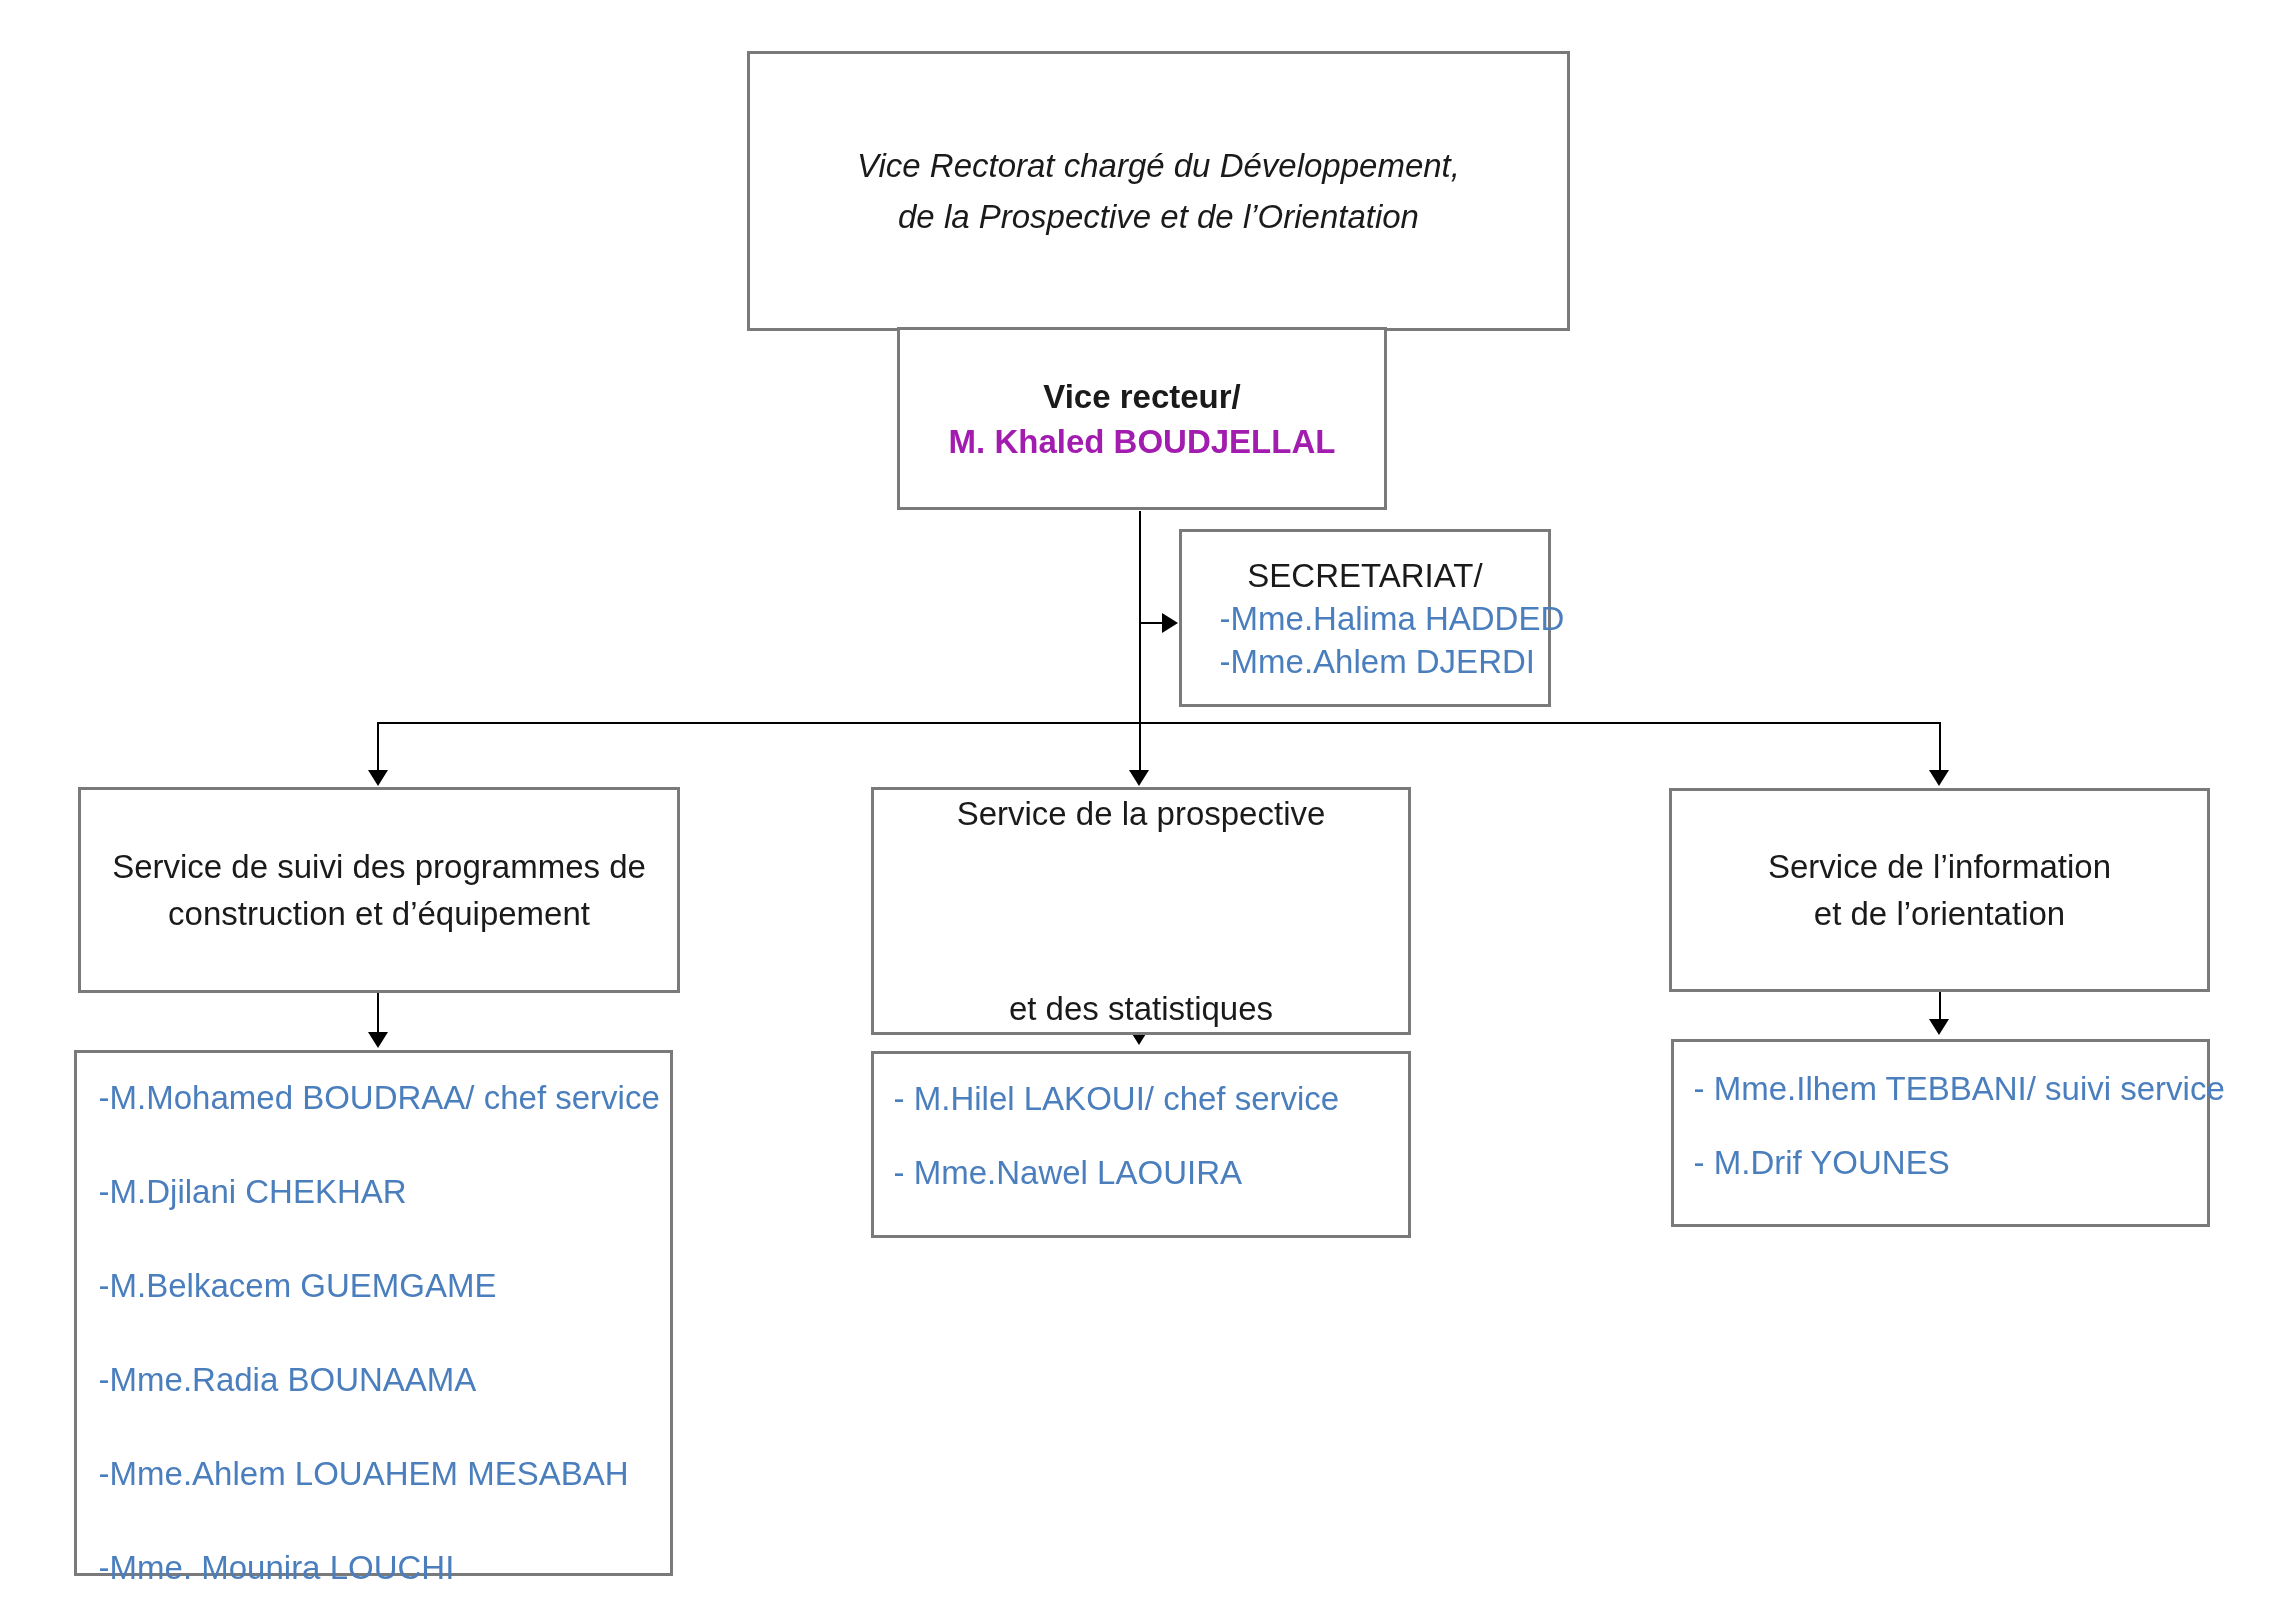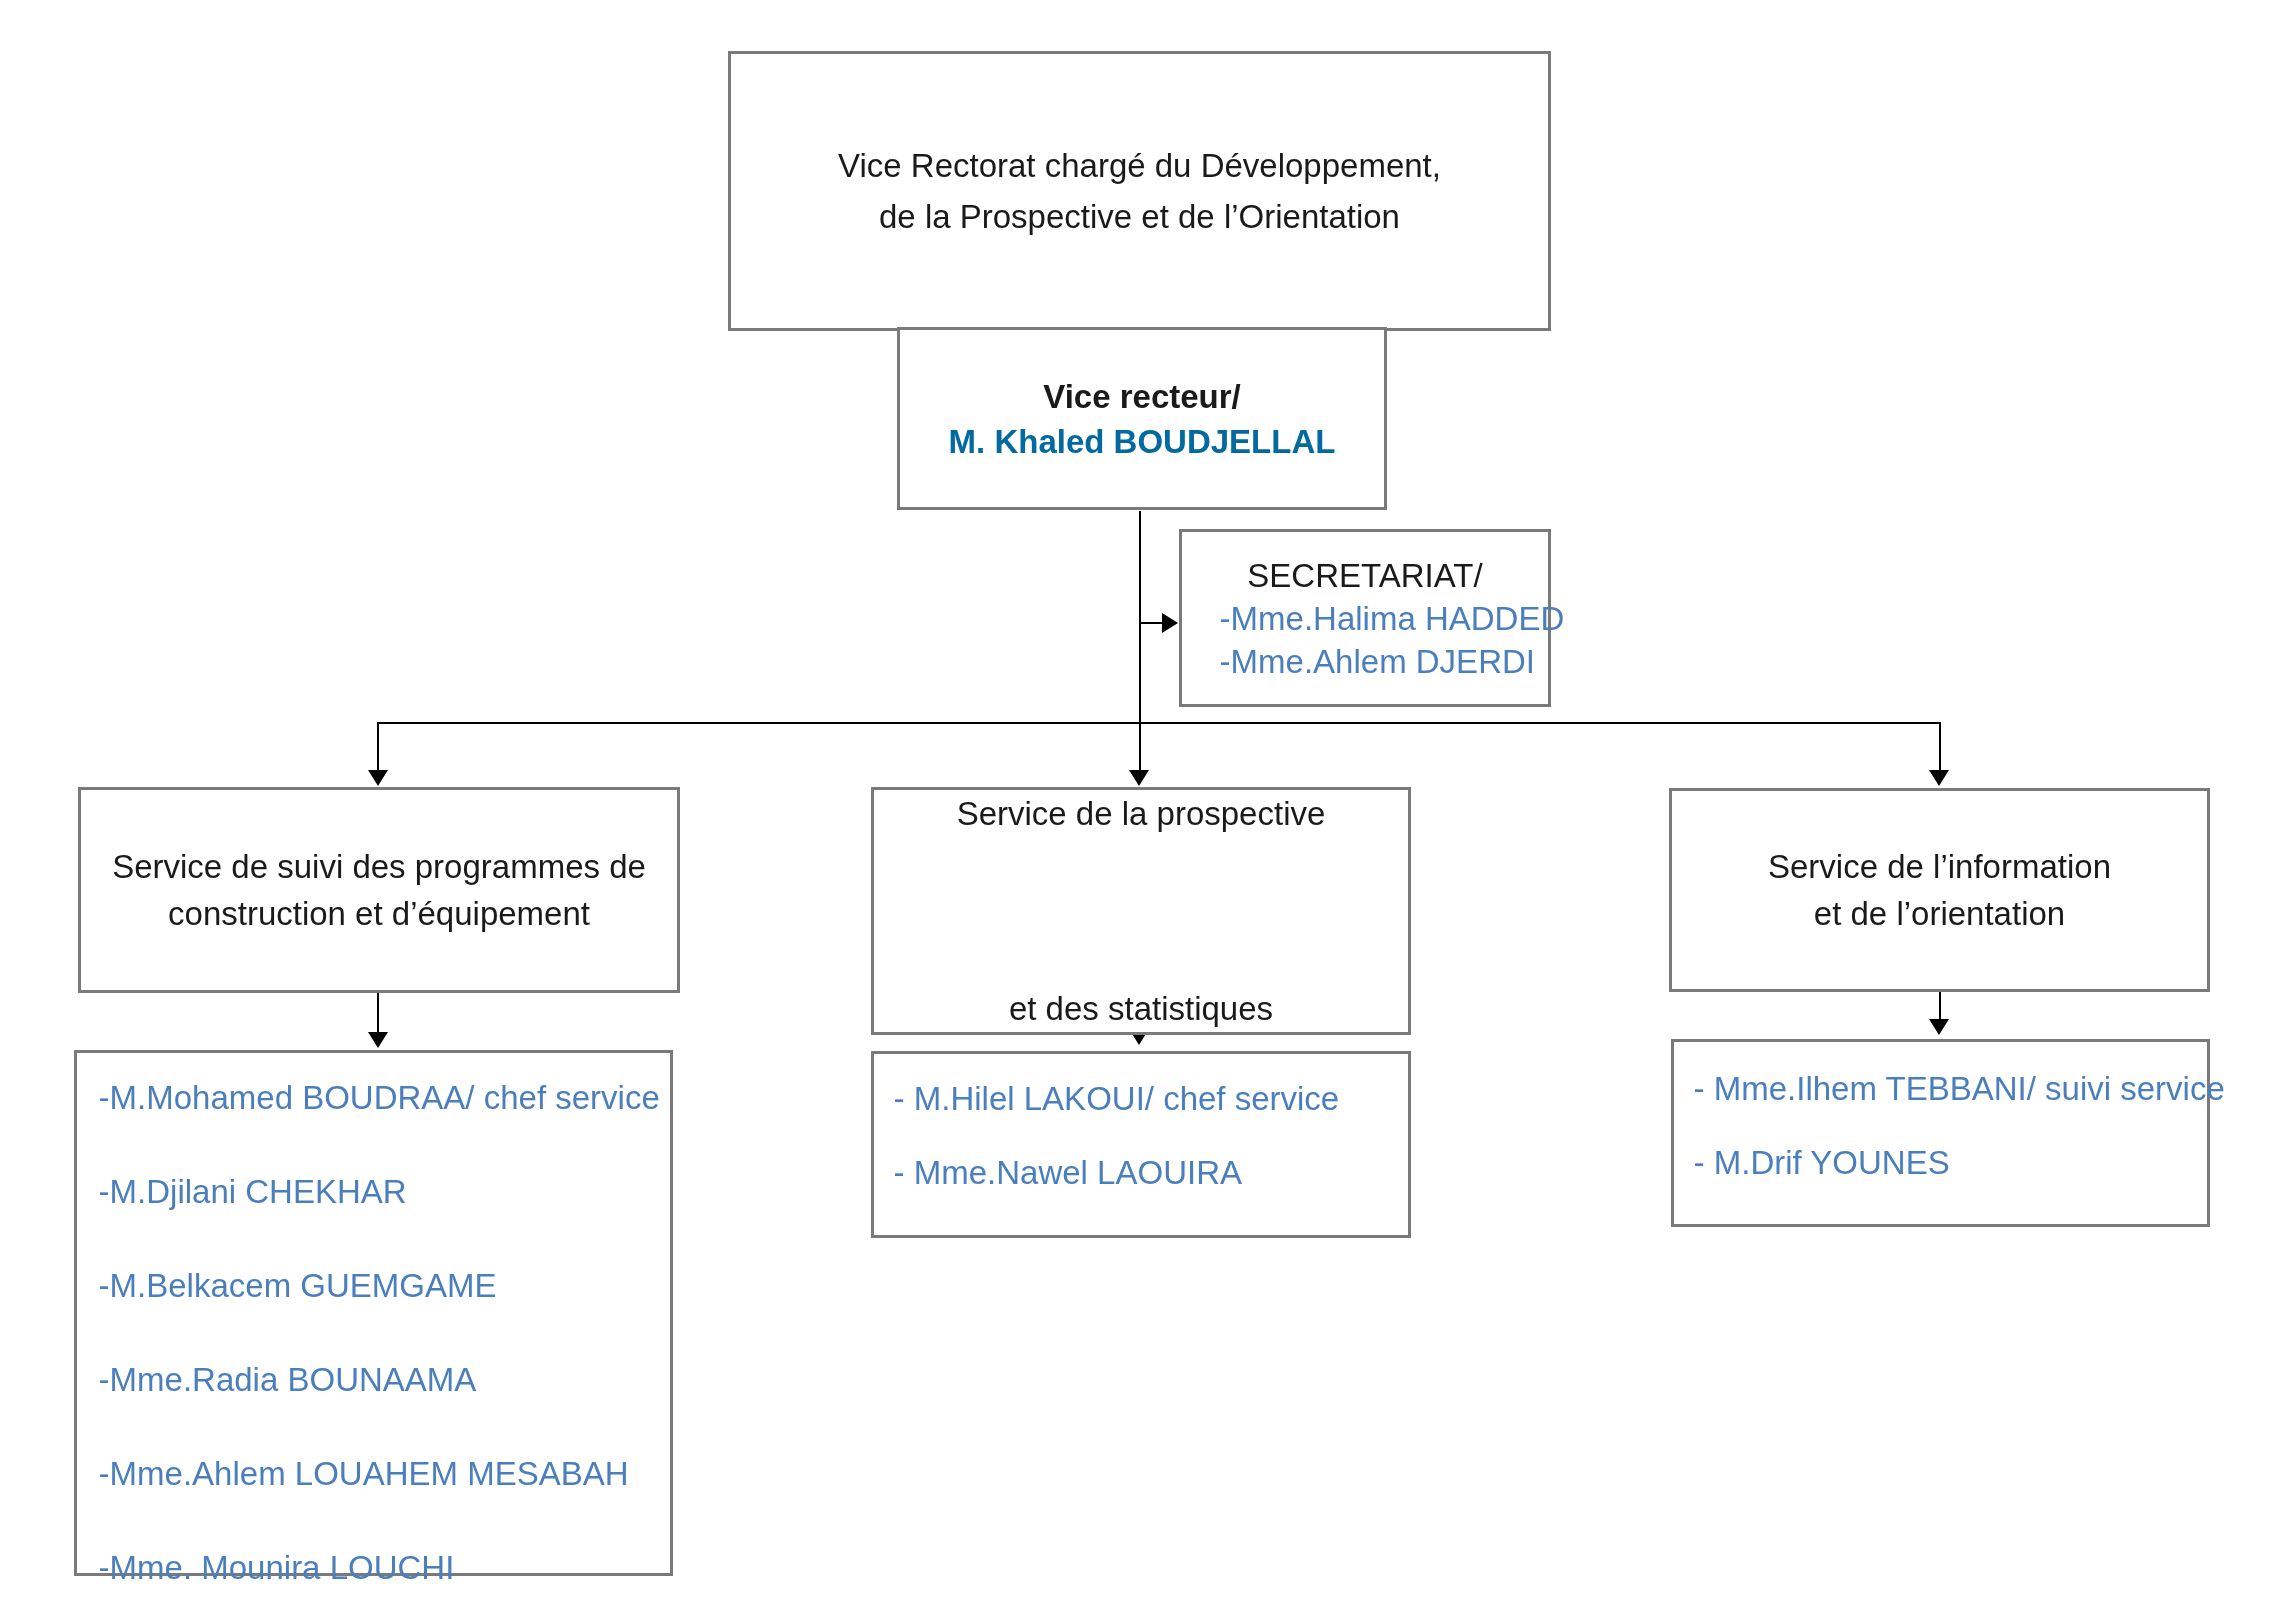--- a/index.html
+++ b/index.html
@@ -41,21 +41,21 @@
     background-size: 5.9px 5.9px;
     background-position: 0 0, 2.9px 2.9px;
   }
   .title-line {
     font-size: 33px;
     line-height: 51px;
     text-align: center;
   }
   .service .title-line { line-height: 47px; }
   .bold { font-weight: bold; }
-  .blue { color: #0369a1; }
+  .blue { color: #a21caf; }
   .staff-line {
     font-size: 33px;
     line-height: 74px;
     color: #4a7ebd;
     text-align: left;
     white-space: nowrap;
   }
   .sec-title {
     font-size: 33px;
     line-height: 43px;
@@ -113,21 +113,21 @@
 
   <div class="line" style="left:377px; top:993px; width:2px; height:41px;"></div>
   <div class="arrow-down" style="left:368px; top:1032px;"></div>
 
   <div class="line" style="left:1139px; top:989px; width:2px; height:41px;"></div>
   <div class="arrow-down" style="left:1129px; top:1029px;"></div>
 
   <div class="line" style="left:1939px; top:992px; width:2px; height:29px;"></div>
   <div class="arrow-down" style="left:1929px; top:1019px;"></div>
 
-  <div class="box" style="left:728px; top:51px; width:823px; height:280px;">
+  <div class="box" style="left:747px; top:51px; width:823px; height:280px;font-style:italic;">
     <div class="title-line">Vice Rectorat chargé du Développement,</div>
     <div class="title-line">de la Prospective et de l’Orientation</div>
   </div>
 
   <div class="box" style="left:897px; top:327px; width:490px; height:183px;">
     <div class="title-line bold" style="line-height:45px;">Vice recteur/</div>
     <div class="title-line bold blue" style="line-height:45px;">M. Khaled BOUDJELLAL</div>
   </div>
 
   <div class="box" style="left:1179px; top:529px; width:372px; height:178px;">

